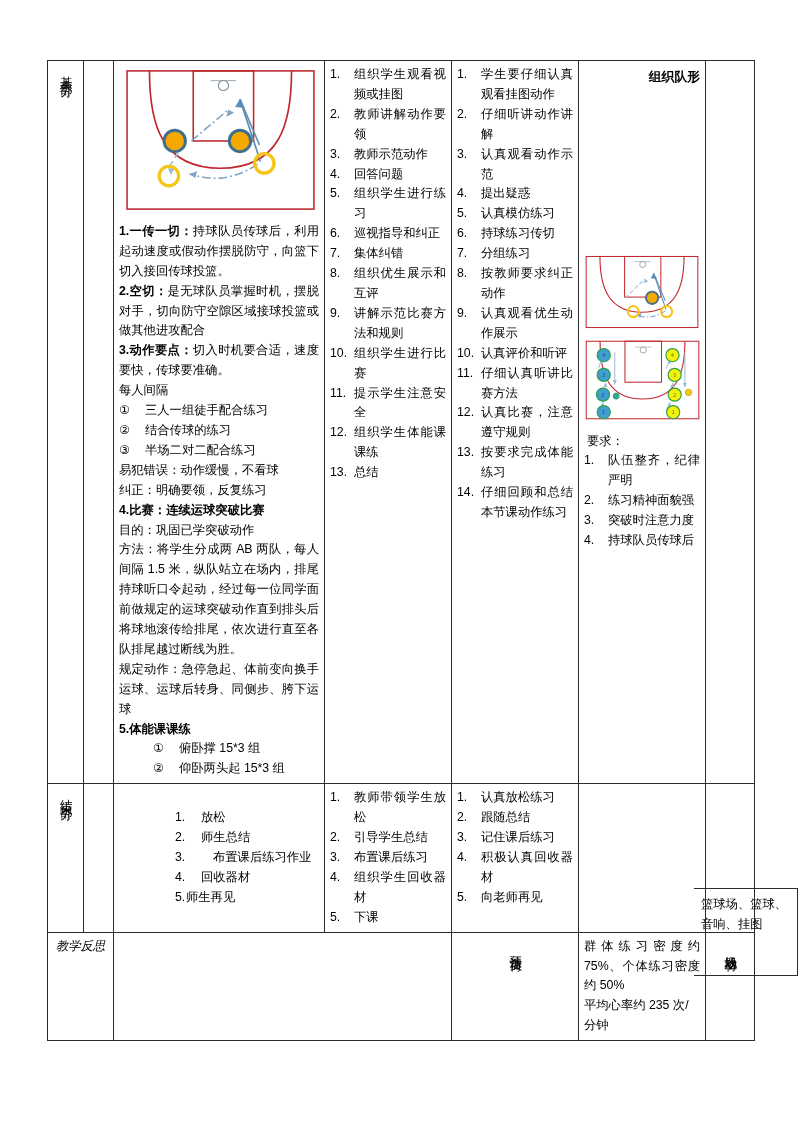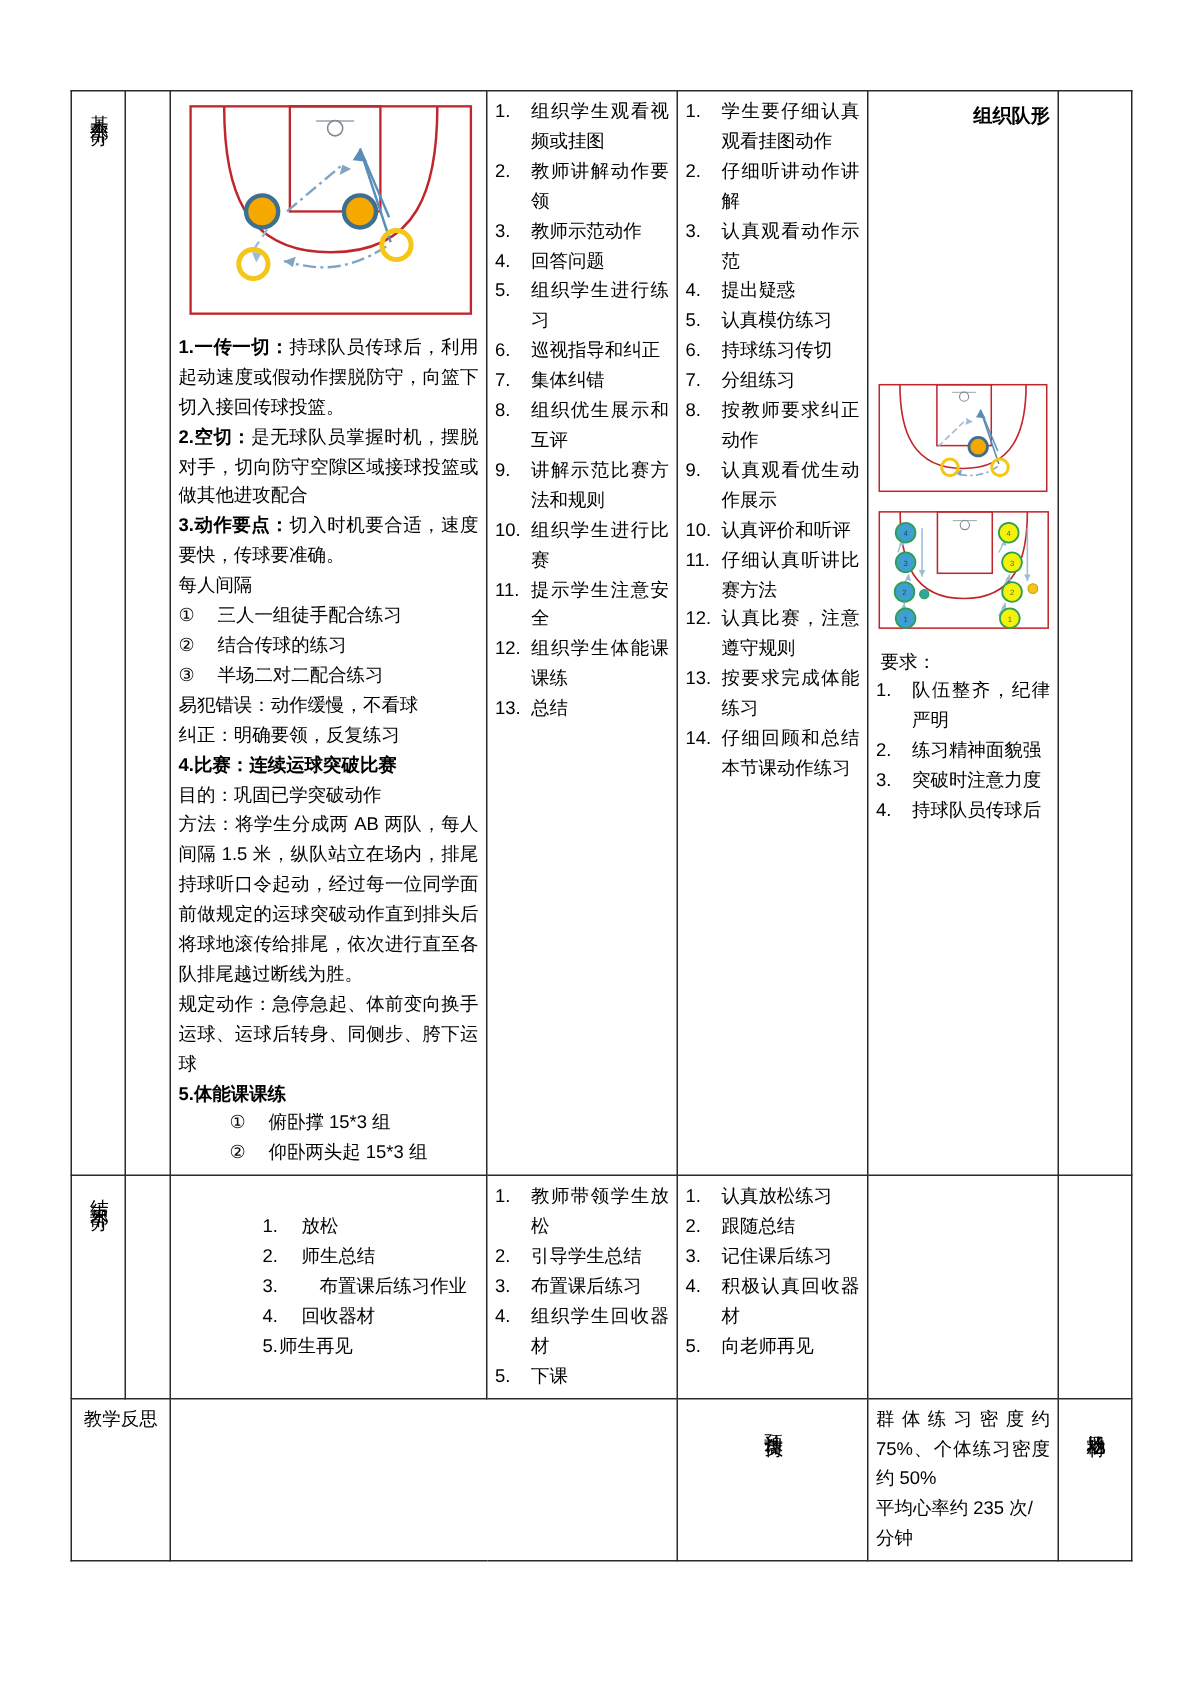--- a/index.html
+++ b/index.html
@@ -368,21 +368,21 @@
           <span></span>
         </td>
 
         <td>
           <span></span>
         </td>
       </tr>
 
       <tr>
 
-        <td class="center-mid" colspan="2" style="height:86px;">
+        <td class="center-mid" colspan="2" style="height:86px;font-style:italic;">
           <span>教学反思</span>
         </td>
 
         <td colspan="2">
           <span></span>
         </td>
 
         <td class="vert vert-sm" style="width:22px;">
           <span class="vtext">预计负荷</span>
         </td>
@@ -393,14 +393,19 @@
         </td>
 
         <td class="vert vert-sm" style="width:22px;">
           <span class="vtext">场地器材</span>
         </td>
       </tr>
 
     </tbody>
   </table>
 
+  <div style="position:absolute; left:694px; top:888px; width:104px; height:88px;
+              border:1px solid #2b2b2b; border-left:none; box-sizing:border-box;
+              padding:6px 7px; font-size:12.3px; line-height:1.62;">
+    <span>篮球场、篮球、音响、挂图</span>
+  </div>
 
 </div>
 
 </body></html>

